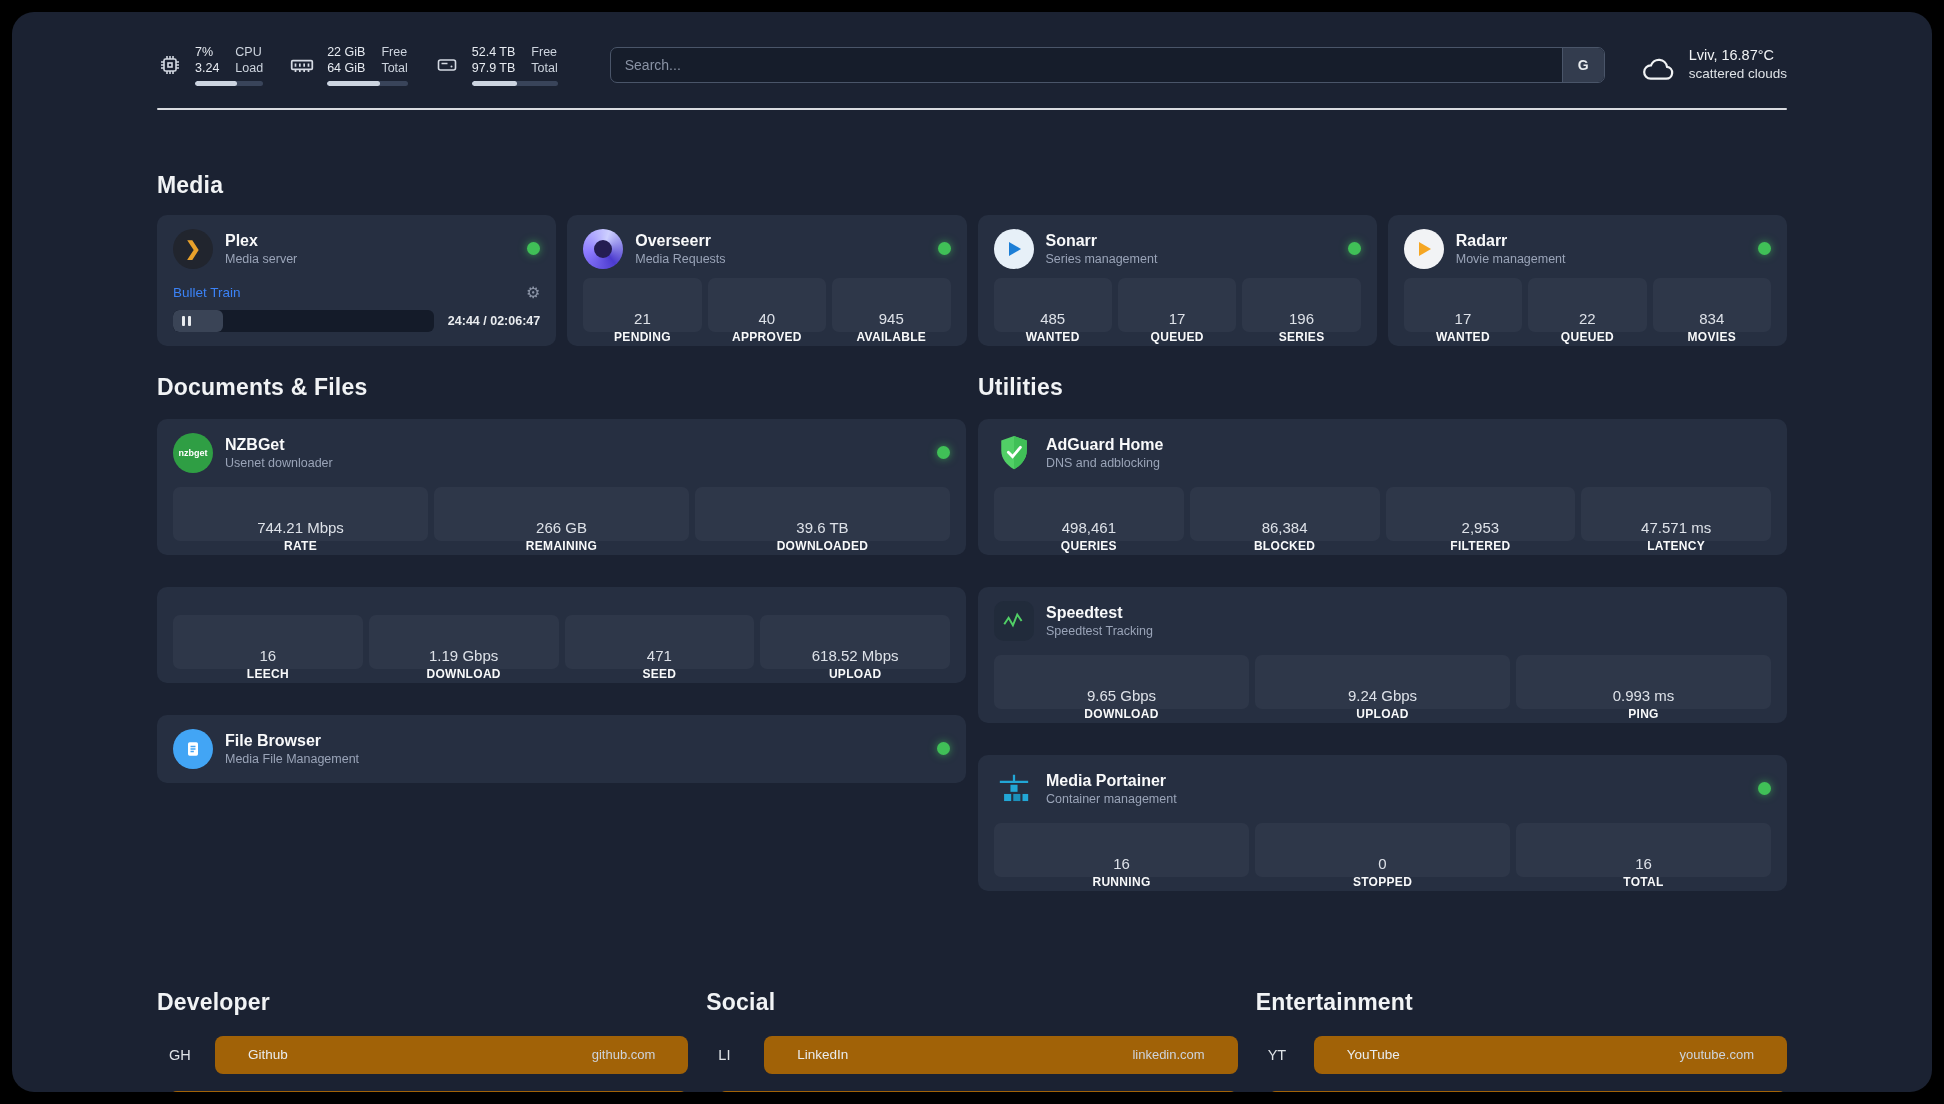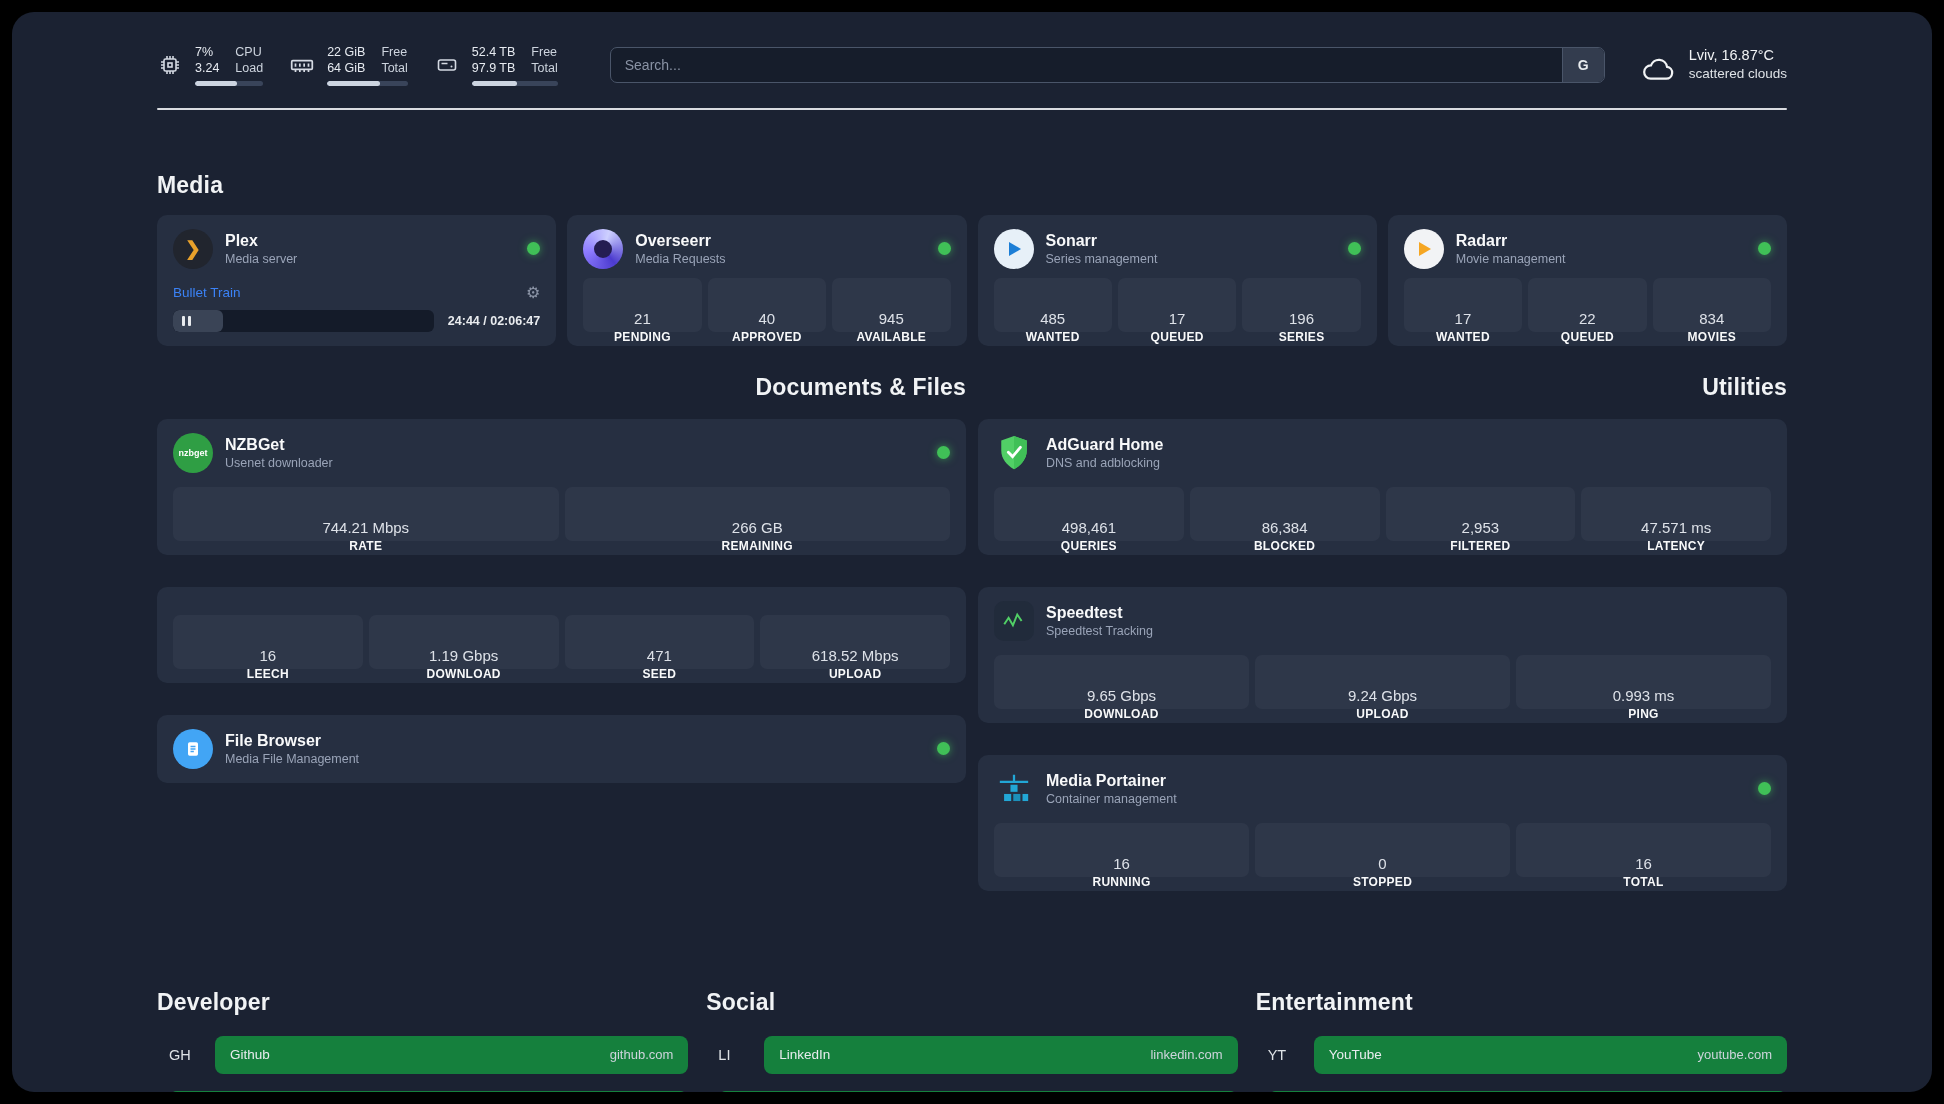--- a/index.html
+++ b/index.html
@@ -71,32 +71,32 @@
   .np-title { font-size:13.5px; color:#3b82f6; }
   .gear { color:#8b94a6; font-size:16px; cursor:pointer; }
   .player-row { display:flex; align-items:center; gap:14px; }
   .player-bar { flex:1; height:22px; background:#141b29; border-radius:6px; overflow:hidden; cursor:pointer; }
   .player-fill { width:19%; height:100%; background:#3a4456; border-radius:6px; display:flex; align-items:center; padding-left:9px; gap:3px; }
   .player-fill i { display:block; width:3px; height:10px; background:#e9ecef; border-radius:1px; }
   .time { font-size:12.5px; font-weight:600; color:#e9ecef; white-space:nowrap; }
 
   
   .cols { margin-top:28px; display:grid; grid-template-columns:1fr 1fr; gap:12px; align-items:start; }
-  .col h2.sec { margin-bottom:18px;text-align:right; }
+  .col h2.sec { margin-bottom:18px; }
   .col .card { margin-bottom:32px; }
   .col .card .stats { margin-top:14px; }
   .col .card.head-only { margin-bottom:0; }
 
   
   .links-grid { margin-top:66px; display:grid; grid-template-columns:repeat(3,1fr); gap:18px; align-items:start; }
   .links-grid h2.sec { margin-bottom:20px; }
   .link-row { display:flex; align-items:center; margin-bottom:17px; cursor:pointer; }
   .link-abbr { width:46px; text-align:left; padding-left:12px; font-size:14.5px; color:#dee2e6; }
-  .link-bar { flex:1; height:38px; background:#15803d; border-radius:8px; display:flex; align-items:center;
-              justify-content:space-between; padding:0 15px; margin-left:12px; }
+  .link-bar { flex:1; height:38px; background:#a16207; border-radius:8px; display:flex; align-items:center;
+              justify-content:space-between; padding:0 33px; margin-left:12px; }
   .link-name { font-size:13.5px; color:#e9ecef; }
   .link-url { font-size:13px; color:#ced4dc; }
 
   svg { display:block; }
 </style>
 </head>
 <body>
 
 <div class="window">
   <div class="content">
@@ -330,20 +330,24 @@
           </div>
           <div class="stats">
             <div class="tile">
               <div class="tile-v">744.21 Mbps</div>
               <div class="tile-l">RATE</div>
             </div>
             <div class="tile">
               <div class="tile-v">266 GB</div>
               <div class="tile-l">REMAINING</div>
             </div>
+            <div class="tile">
+              <div class="tile-v">39.6 TB</div>
+              <div class="tile-l">DOWNLOADED</div>
+            </div>
           </div>
         </div>
 
         <div class="card">
           <div class="stats">
             <div class="tile">
               <div class="tile-v">16</div>
               <div class="tile-l">LEECH</div>
             </div>
             <div class="tile">

